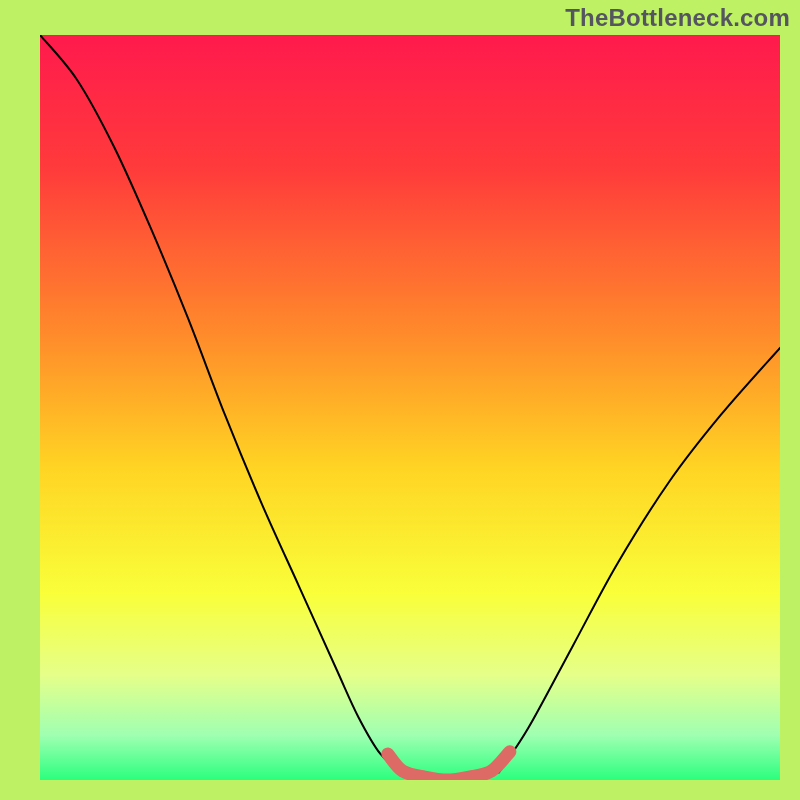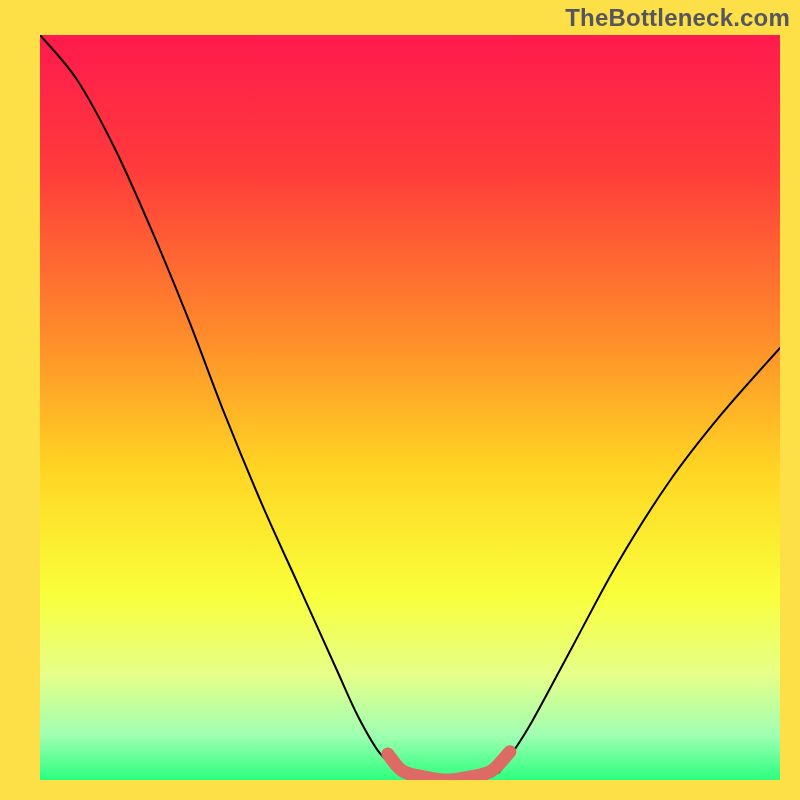--- a/index.html
+++ b/index.html
@@ -7,21 +7,21 @@
     padding: 0;
     width: 800px;
     height: 800px;
     background: #000;
     overflow: hidden;
   }
   .frame {
     position: relative;
     width: 800px;
     height: 800px;
-    background: #fde047;
+    background: #bef264;
   }
   .watermark {
     position: absolute;
     top: 4px;
     right: 10px;
     font-family: Arial, Helvetica, sans-serif;
     font-size: 24px;
     font-weight: bold;
     color: #555560;
     letter-spacing: 0.2px;

